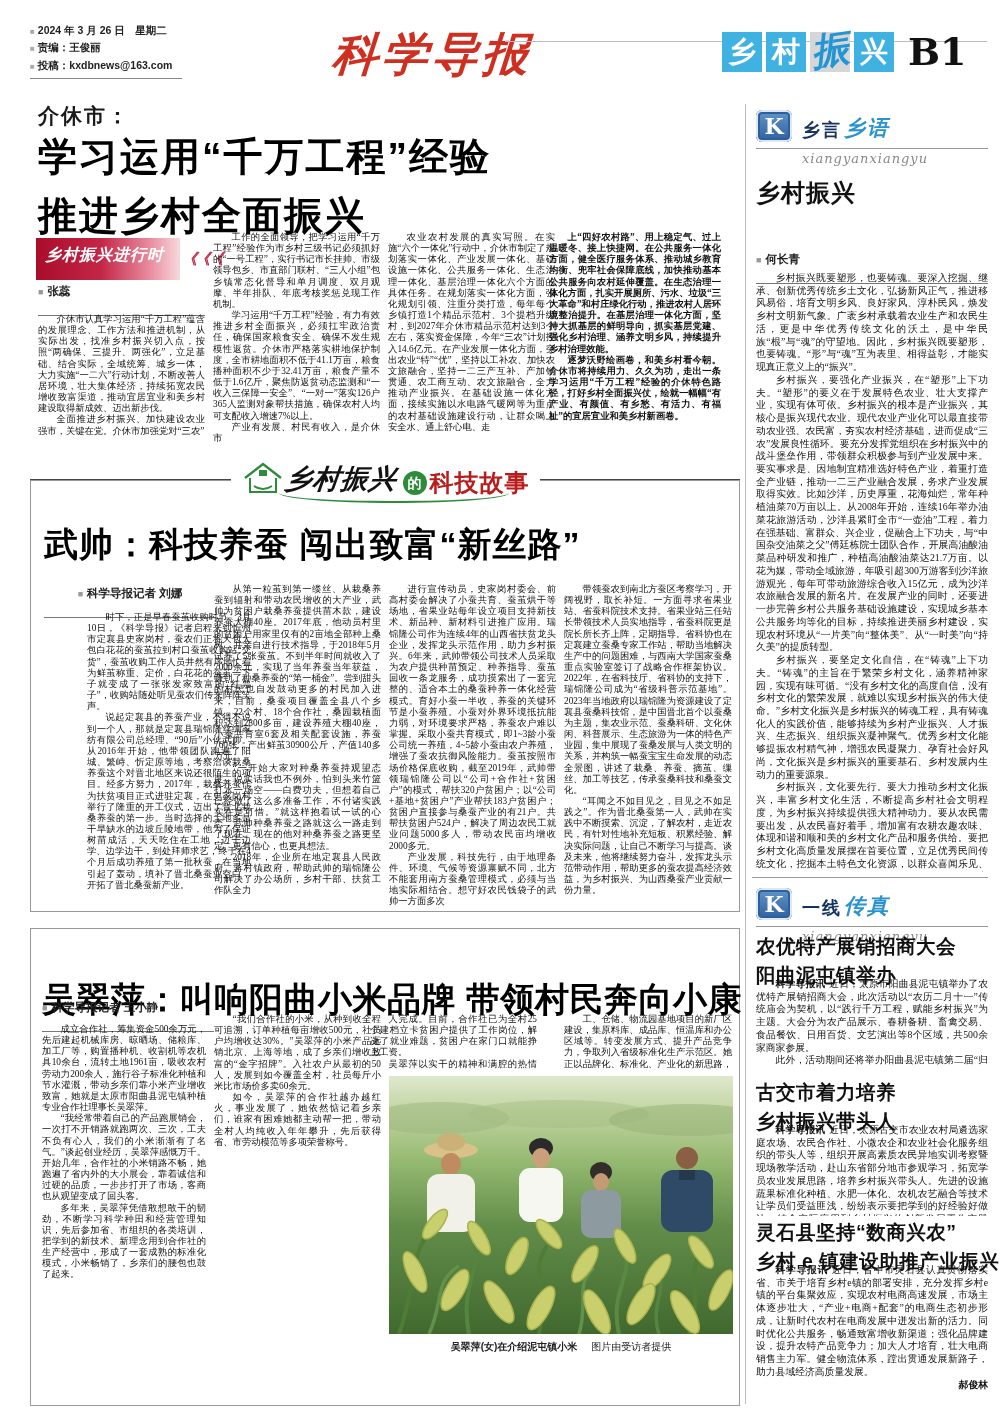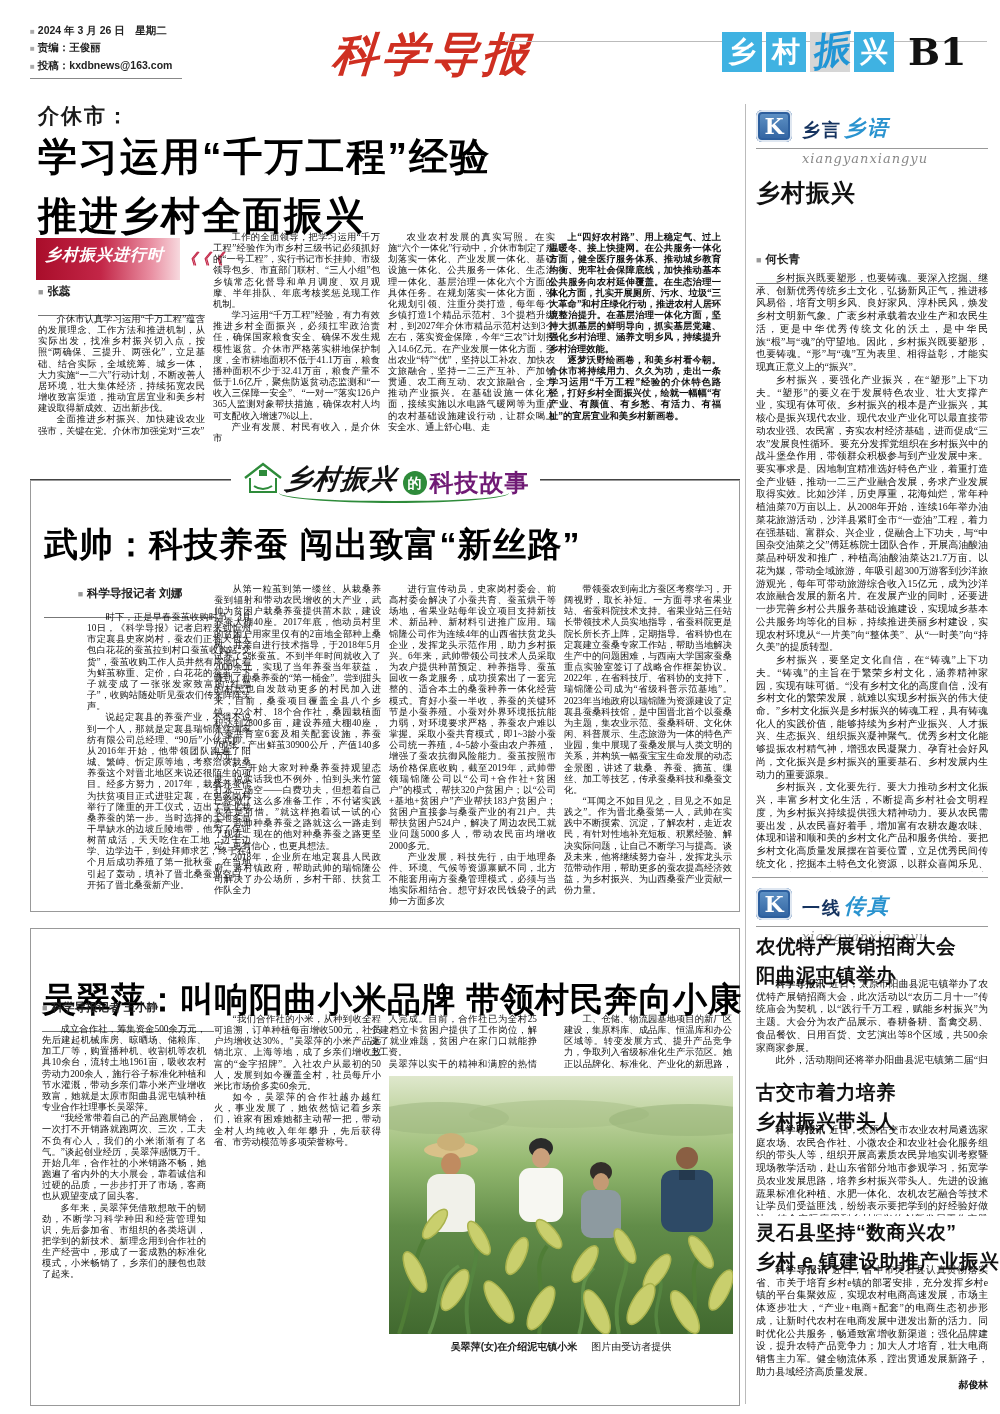--- a/index.html
+++ b/index.html
@@ -41,21 +41,21 @@
   .lc4 { left:549px; top:232px; width:172px; height:220px;font-weight:bold; }
 
   
   .boxA { left:30px; top:480px; width:710px; height:432px; border:1px solid #999; }
   .sci-head { left:30px; top:452px; width:710px; height:54px; display:flex; align-items:center; }
   .sci-line { flex:1; height:1px; background:#444; }
   .sci-center { background:#fff; padding:0 10px; display:flex; align-items:center; position:relative; }
   .sci-script { font:bold italic 27px "DejaVu Serif",serif; color:#111; letter-spacing:1px; transform:skewX(-6deg); }
   .sci-de { width:24px; height:24px; border-radius:50%; background:#2e8b3a; color:#fff; font:bold 14px/24px "Liberation Sans",sans-serif;
             text-align:center; margin:8px 3px 0 6px; }
-  .sci-rest { font:bold 24px "Liberation Sans",sans-serif; color:#701a75; margin-top:8px; letter-spacing:1px; }
+  .sci-rest { font:bold 24px "Liberation Sans",sans-serif; color:#b91c1c; margin-top:8px; letter-spacing:1px; }
   .sci-swoosh { position:absolute; left:48px; bottom:-4px; width:230px; height:10px;
                 border-bottom:2px solid #2e8b3a; border-radius:0 0 50% 50%/0 0 10px 10px; }
   .wu-title { left:44px; top:522px; font:bold 34px "Liberation Sans",sans-serif; letter-spacing:1px; color:#000; }
   .bl-wu { left:44px; top:586px; width:172px;text-align:center; }
   .wc1 { left:44px;  top:612px; width:164px; height:292px;margin-left:43px; }
   .wc2 { left:214px; top:584px; width:167px; height:322px; }
   .wc3 { left:389px; top:584px; width:167px; height:322px; }
   .wc4 { left:564px; top:584px; width:168px; height:322px; }
 
   

